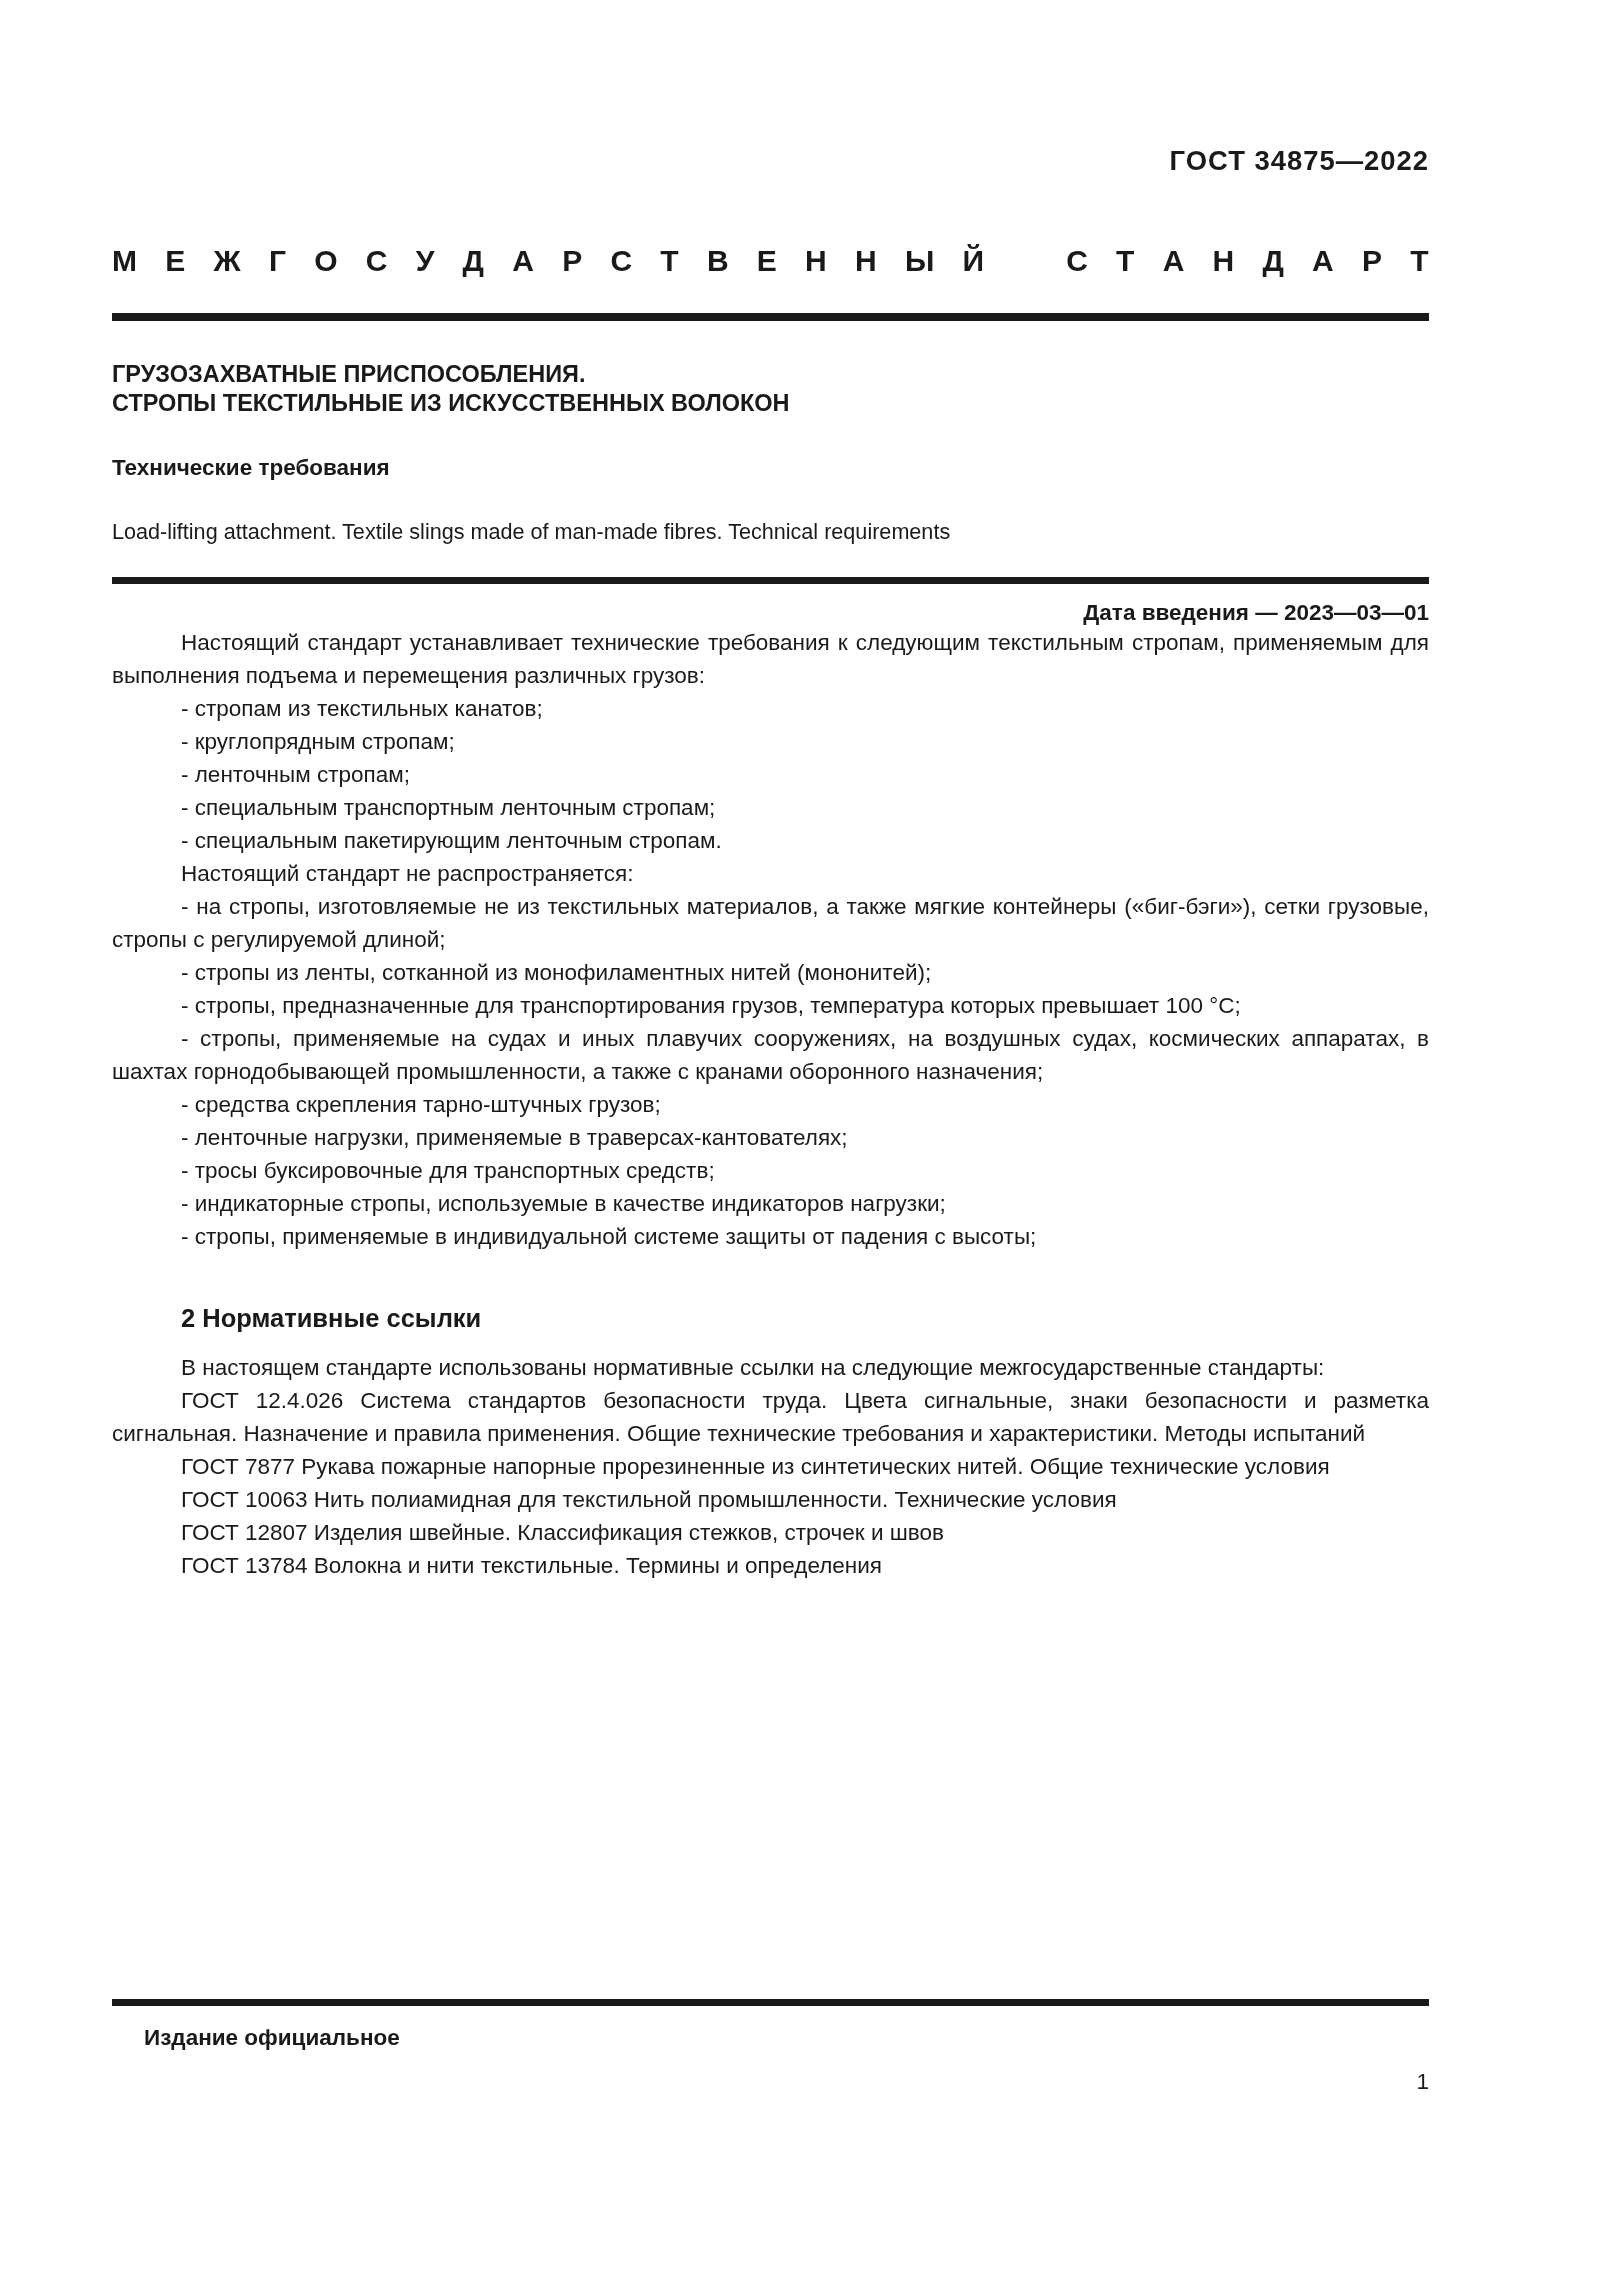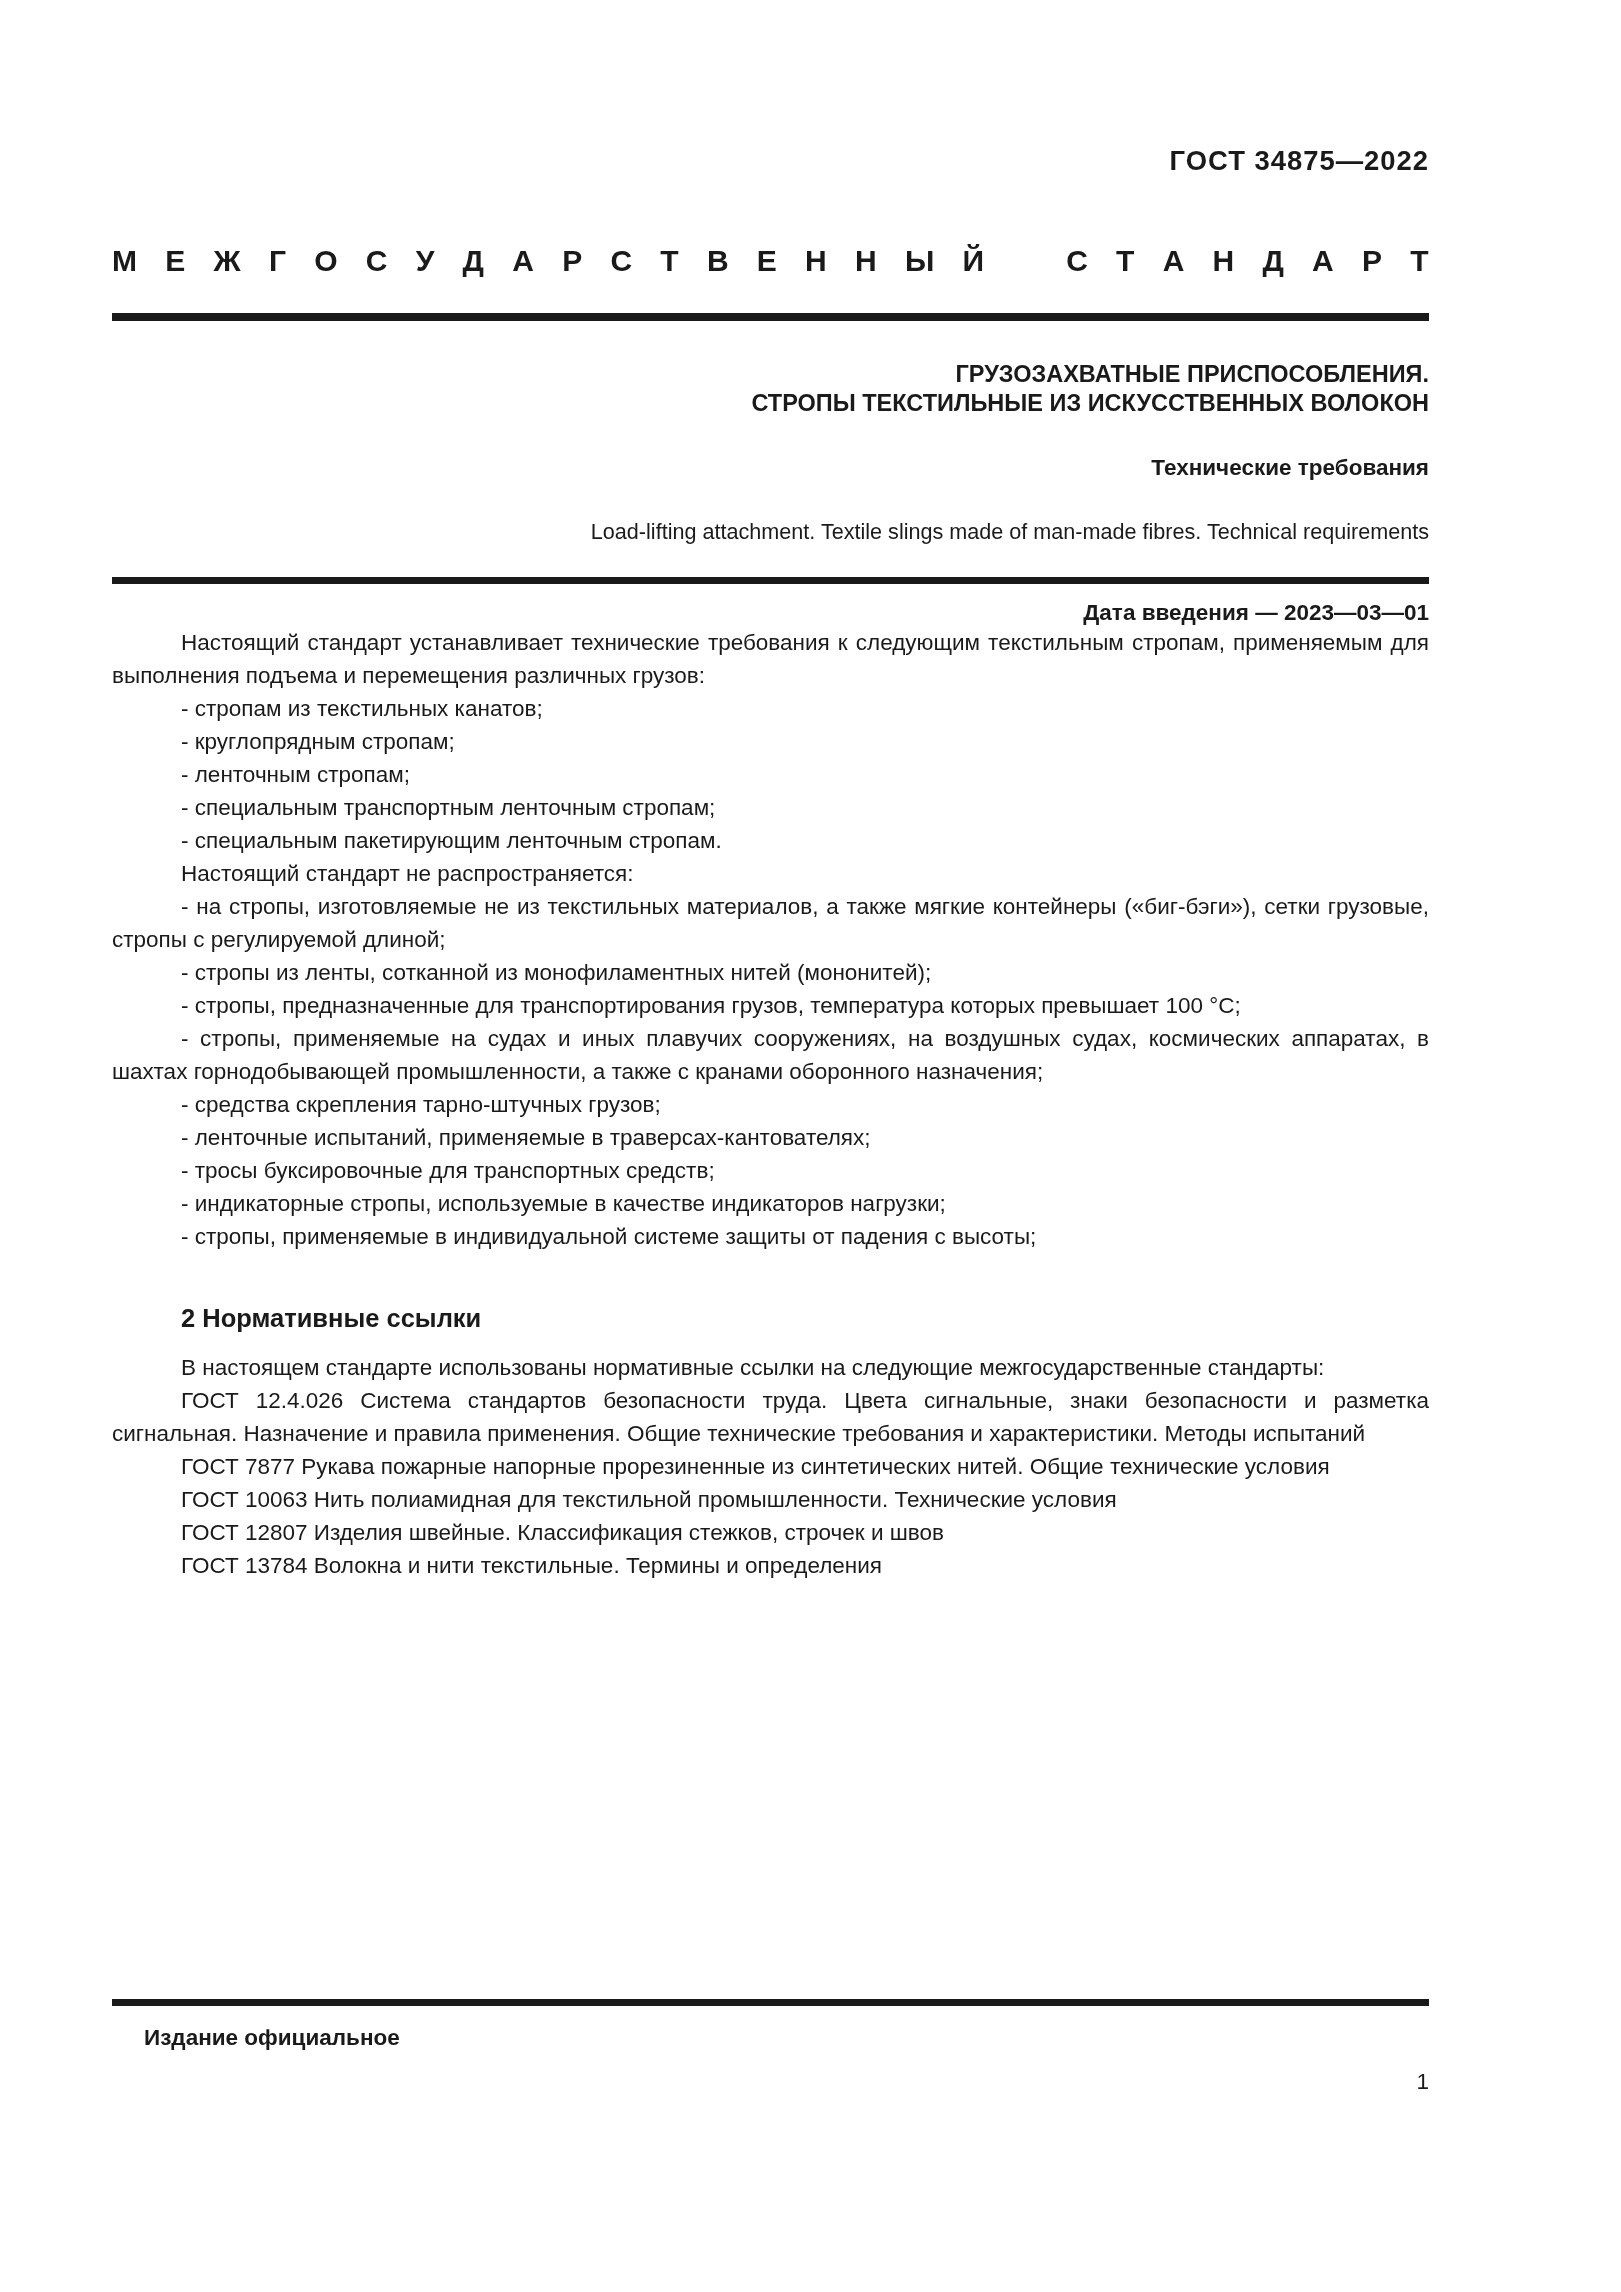--- a/index.html
+++ b/index.html
@@ -16,21 +16,21 @@
 
   .std-type { display:flex; justify-content:space-between; align-items:baseline;
               margin-top:71px; font-weight:bold; font-size:30px; line-height:31px; }
   .std-type span { display:block; }
   .std-type .sp { width:25.5px; }
 
   .rule { background:#1a1a1a; }
   .rule-top { margin-top:37px; height:7.8px; }
   .rule-mid { margin-top:32px; height:6.9px; }
 
-  .title-block { text-align:right; }
+  .title-block { text-align:left; }
   .title-ru { font-weight:bold; font-size:23.5px; line-height:29px; }
   .title-ru-first { margin-top:39px; }
   .subtitle { font-weight:bold; font-size:22.5px; line-height:27.4px; margin-top:36px; }
   .title-en { font-size:21.6px; line-height:27.4px; margin-top:36px; }
 
   .date-line { margin-top:14.7px; text-align:right; font-weight:bold; font-size:22.5px; line-height:27.4px; }
 
   .section-heading { font-weight:bold; font-size:25.5px; line-height:29px; margin-left:69px; }
   .section-1 .section-heading { margin-top:122px; margin-bottom:29px; }
   .section-2 .section-heading { margin-top:51px; margin-bottom:17.6px; }
@@ -101,21 +101,21 @@
       <p>- круглопрядным стропам;</p>
       <p>- ленточным стропам;</p>
       <p>- специальным транспортным ленточным стропам;</p>
       <p>- специальным пакетирующим ленточным стропам.</p>
       <p>Настоящий стандарт не распространяется:</p>
       <p>- на стропы, изготовляемые не из текстильных материалов, а также мягкие контейнеры («биг-бэги»), сетки грузовые, стропы с регулируемой длиной;</p>
       <p>- стропы из ленты, сотканной из монофиламентных нитей (мононитей);</p>
       <p>- стропы, предназначенные для транспортирования грузов, температура которых превышает 100 °С;</p>
       <p>- стропы, применяемые на судах и иных плавучих сооружениях, на воздушных судах, космических аппаратах, в шахтах горнодобывающей промышленности, а также с кранами оборонного назначения;</p>
       <p>- средства скрепления тарно-штучных грузов;</p>
-      <p>- ленточные испытаний, применяемые в траверсах-кантователях;</p>
+      <p>- ленточные нагрузки, применяемые в траверсах-кантователях;</p>
       <p>- тросы буксировочные для транспортных средств;</p>
       <p>- индикаторные стропы, используемые в качестве индикаторов нагрузки;</p>
       <p>- стропы, применяемые в индивидуальной системе защиты от падения с высоты;</p>
     </div>
   </div>
 
   <div class="section-2">
     <div class="section-heading">2 Нормативные ссылки</div>
     <div class="body-text">
       <p>В настоящем стандарте использованы нормативные ссылки на следующие межгосударственные стандарты:</p>

